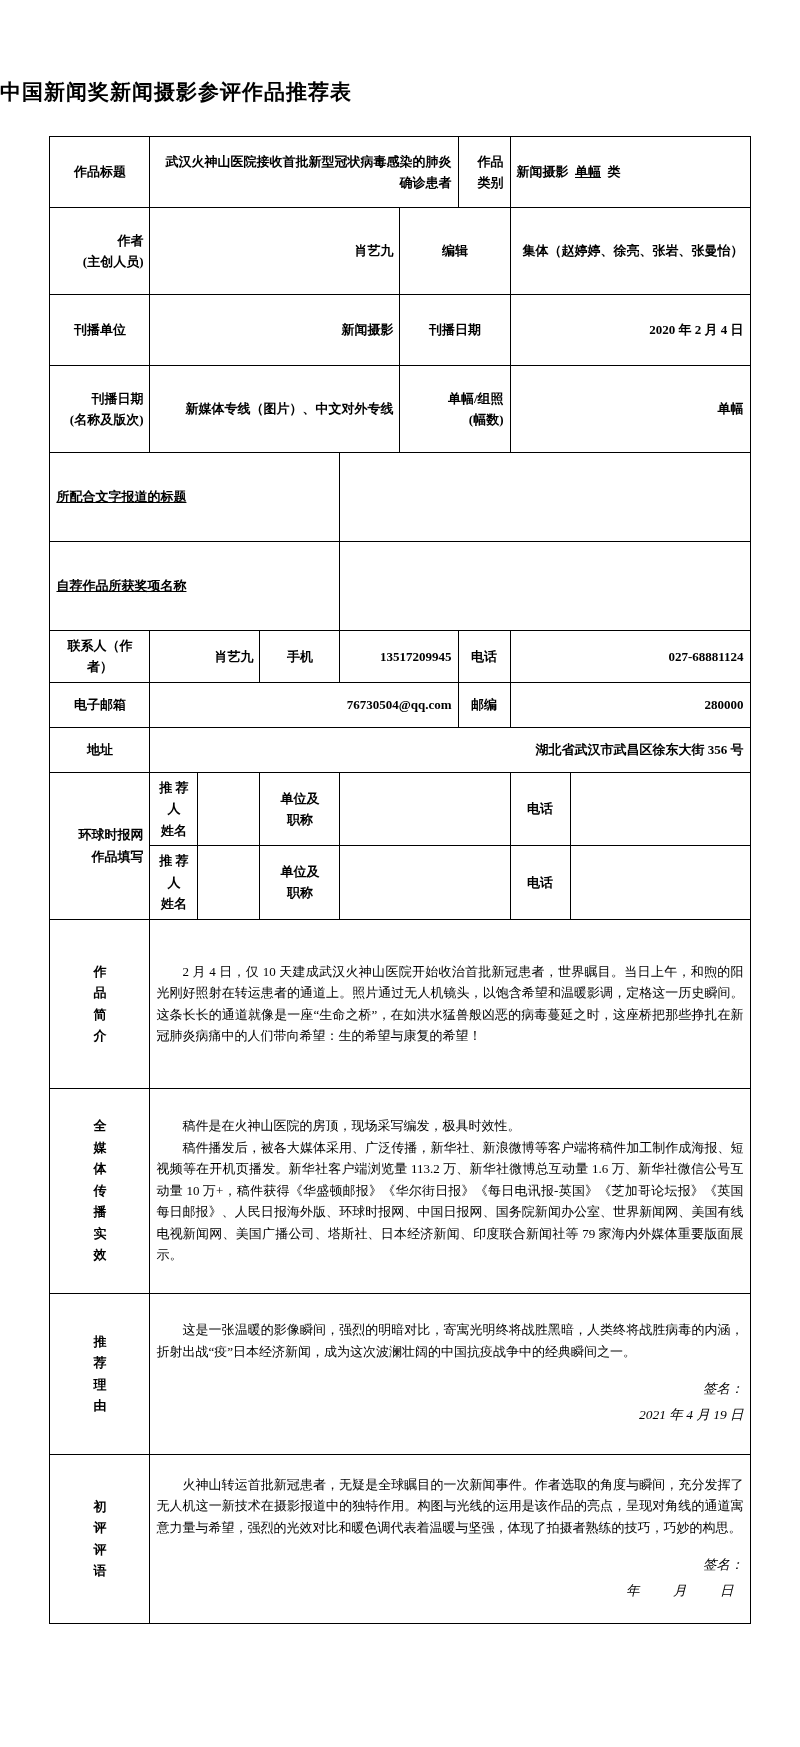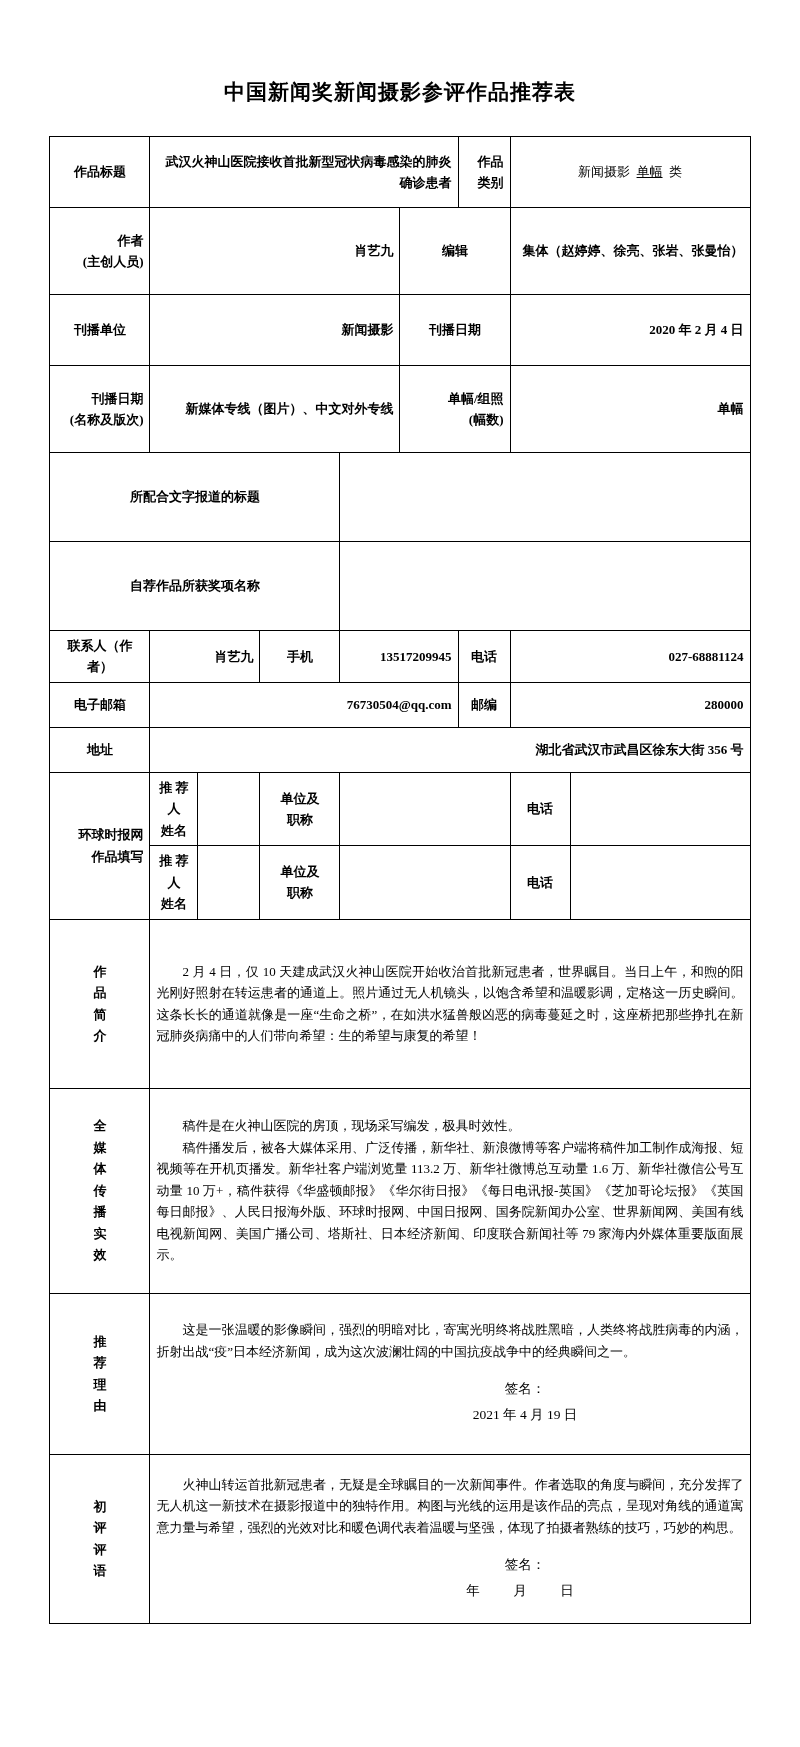--- a/index.html
+++ b/index.html
@@ -15,21 +15,21 @@
     -webkit-font-smoothing: antialiased;
   }
   .page {
     width: 800px;
     height: 1747px;
     box-sizing: border-box;
     position: relative;
     background: #fff;
   }
   .doc-title {
-    text-align: center;
+    text-align: left;
     font-size: 21px;
     font-weight: bold;
     letter-spacing: 1px;
     padding-top: 78px;
     padding-bottom: 22px;
     font-family: Liberation Sans, sans-serif;
   }
   table.form {
     border-collapse: collapse;
     width: 700px;
@@ -91,48 +91,49 @@
     text-indent: 2em;
   }
   .body-text p + p {
     margin-top: 0px;
   }
   .underline-seg {
     text-decoration: underline;
   }
   .cat-val {
     font-size: 13.5px;
-    text-align: center;
+    text-align: left;
     padding-left: 10px;
+    font-weight: bold;
   }
   .title-big {
     font-size: 15px;
     font-weight: bold;
-    text-align: center;
     padding: 18px 4px;
+    text-decoration: underline;
   }
   .two-line {
     line-height: 1.35;
     text-align: right;
   }
   .rec-label {
     text-align: center;
     font-weight: bold;
     font-size: 13.5px;
     line-height: 1.4;
   }
   .sig-block {
     text-indent: 0;
     text-align: center;
     font-size: 13.5px;
     line-height: 1.9;
     margin-top: 14px;
     padding-left: 150px;
   }
-  .sig-block .row { text-align: center; }
+  .sig-block .row { text-align: right; font-style: italic; }
   .date-spaced { letter-spacing: 10px; }
 </style>
 </head>
 <body>
 
 <div class="page">
 
   <div class="doc-title">中国新闻奖新闻摄影参评作品推荐表</div>
 
   <table class="form">

